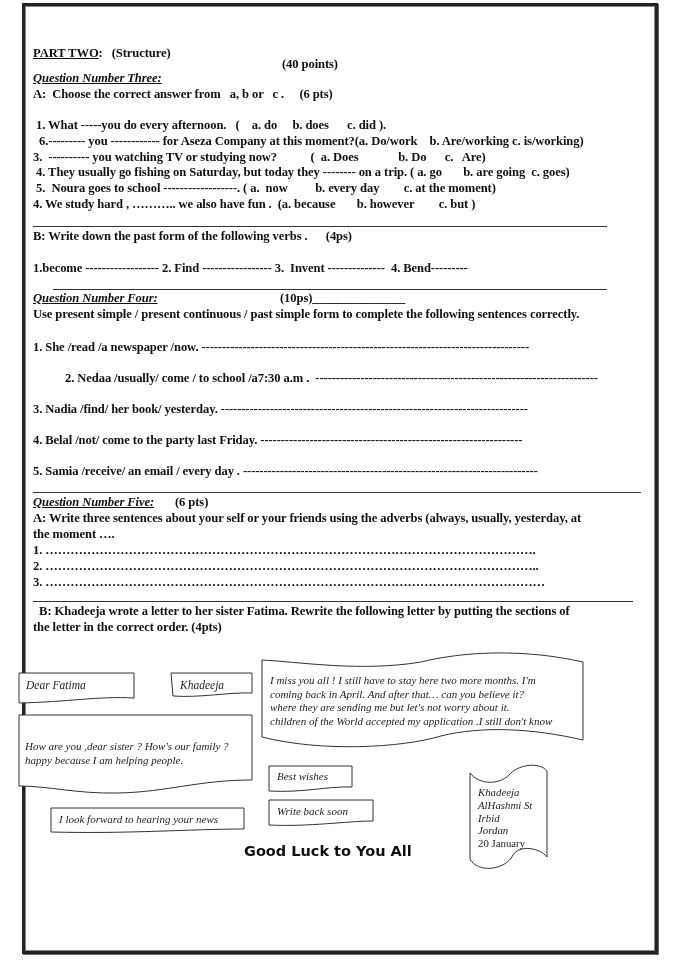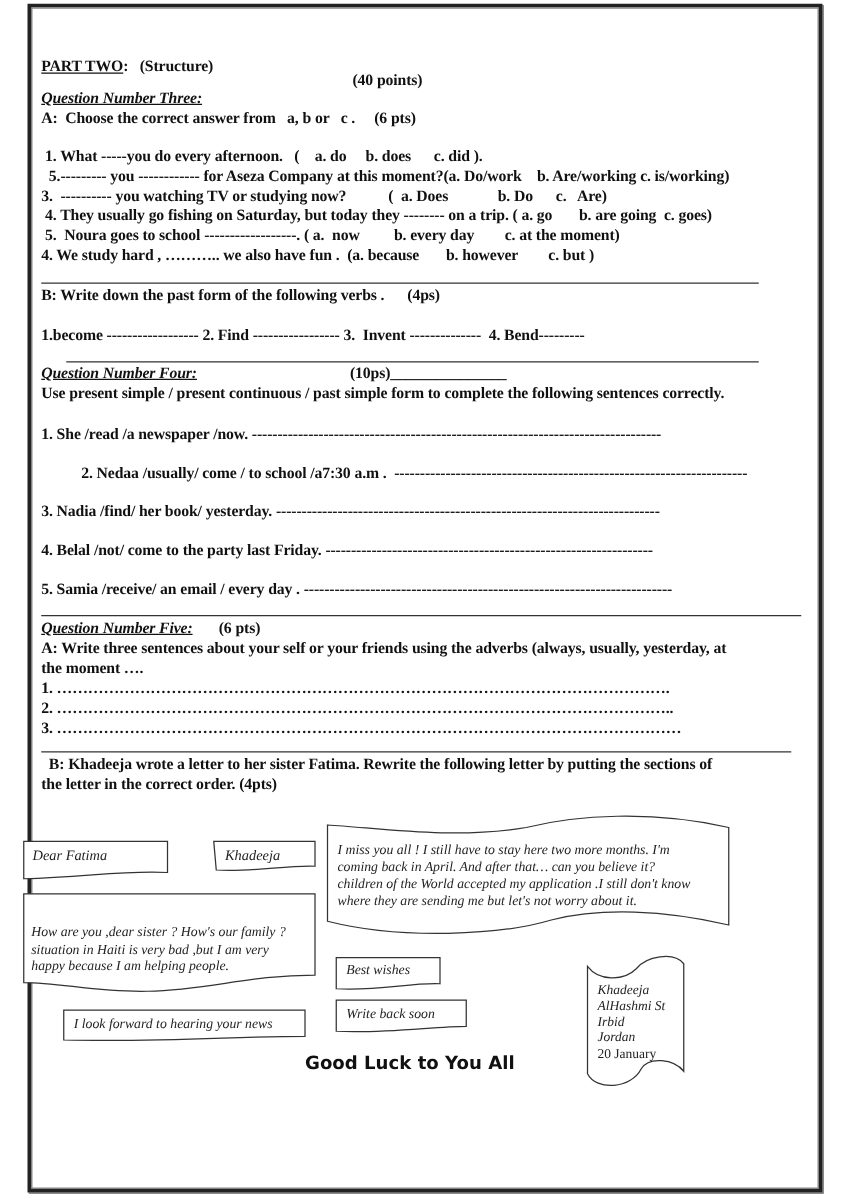--- a/index.html
+++ b/index.html
@@ -36,21 +36,21 @@
 <div class="t" style="left:33px;top:46px;">
   <span class="u">PART TWO</span><span>:</span>
   <span style="margin-left:6px;">(Structure)</span>
 </div>
 <div class="t" style="left:282px;top:57px;">(40 points)</div>
 
 <div class="t i u" style="left:33px;top:71px;">Question Number Three:</div>
 <div class="t" style="left:33px;top:87px;white-space:pre;">A:  Choose the correct answer from   a, b or   c .     (6 pts)</div>
 
 <div class="t" style="left:33px;top:118px;white-space:pre;"> 1. What -----you do every afternoon.   (    a. do     b. does      c. did ).</div>
-<div class="t" style="left:33px;top:134px;white-space:pre;">  5.--------- you ------------ for Aseza Company at this moment?(a. Do/work    b. Are/working c. is/working)</div>
+<div class="t" style="left:33px;top:134px;white-space:pre;">  6.--------- you ------------ for Aseza Company at this moment?(a. Do/work    b. Are/working c. is/working)</div>
 <div class="t" style="left:33px;top:150px;white-space:pre;">3.  ---------- you watching TV or studying now?           (  a. Does             b. Do      c.   Are)</div>
 <div class="t" style="left:33px;top:165px;white-space:pre;"> 4. They usually go fishing on Saturday, but today they -------- on a trip. ( a. go       b. are going  c. goes)</div>
 <div class="t" style="left:33px;top:181px;white-space:pre;"> 5.  Noura goes to school ------------------. ( a.  now         b. every day        c. at the moment)</div>
 <div class="t" style="left:33px;top:197px;white-space:pre;">4. We study hard , ……….. we also have fun .  (a. because       b. however        c. but )</div>
 
 <div class="hr" style="left:33px;top:226px;width:574px;"></div>
 
 <div class="t" style="left:33px;top:229px;white-space:pre;">B: Write down the past form of the following verbs .      (4ps)</div>
 <div class="t" style="left:33px;top:261px;white-space:pre;">1.become ------------------ 2. Find ----------------- 3.  Invent --------------  4. Bend---------</div>
 
@@ -89,32 +89,31 @@
 <svg class="shape" style="left:170px;top:672px;" width="84" height="27">
   <path d="M1,1 H82 V21 C60,20 30,26 3,24 Z" fill="#fff" stroke="#333" stroke-width="1"></path>
 </svg>
 <div class="note" style="left:180px;top:679px;font-size:11.5px;">Khadeeja</div>
 
 <svg class="shape" style="left:18px;top:714px;" width="236" height="80">
   <path d="M1,1 H234 V66 C180,66 150,78 100,79 C60,80 30,72 1,72 Z" fill="#fff" stroke="#333" stroke-width="1"></path>
 </svg>
 <div class="note" style="left:25px;top:740px;">
   <div>How are you ,dear sister ? How's our family ?</div>
-  <div>situation in Haiti is very bad ,but I am very</div>
   <div>happy because I am helping people.</div>
 </div>
 
 <svg class="shape" style="left:261px;top:652px;" width="326" height="100">
   <path d="M1,8 C40,10 100,20 160,10 C200,0 260,-4 322,10 V88 C270,76 220,74 180,84 C140,96 60,100 1,85 Z" fill="#fff" stroke="#333" stroke-width="1"></path>
 </svg>
 <div class="note" style="left:270px;top:674px;">
   <div>I miss you all ! I still have to stay here two more months. I'm</div>
   <div>coming back  in April. And after that… can you believe it?</div>
+  <div>where they are sending me but let's not worry  about it.</div>
   <div>children of the World accepted my application .I still don't know</div>
-  <div>where they are sending me but let's not worry  about it.</div>
 </div>
 
 <svg class="shape" style="left:268px;top:765px;" width="86" height="30">
   <path d="M1,1 H84 V22 C60,21 35,28 1,26 Z" fill="#fff" stroke="#333" stroke-width="1"></path>
 </svg>
 <div class="note" style="left:277px;top:770px;">Best wishes</div>
 
 <svg class="shape" style="left:268px;top:799px;" width="107" height="30">
   <path d="M1,1 H105 V22 C80,22 40,28 1,26 Z" fill="#fff" stroke="#333" stroke-width="1"></path>
 </svg>

